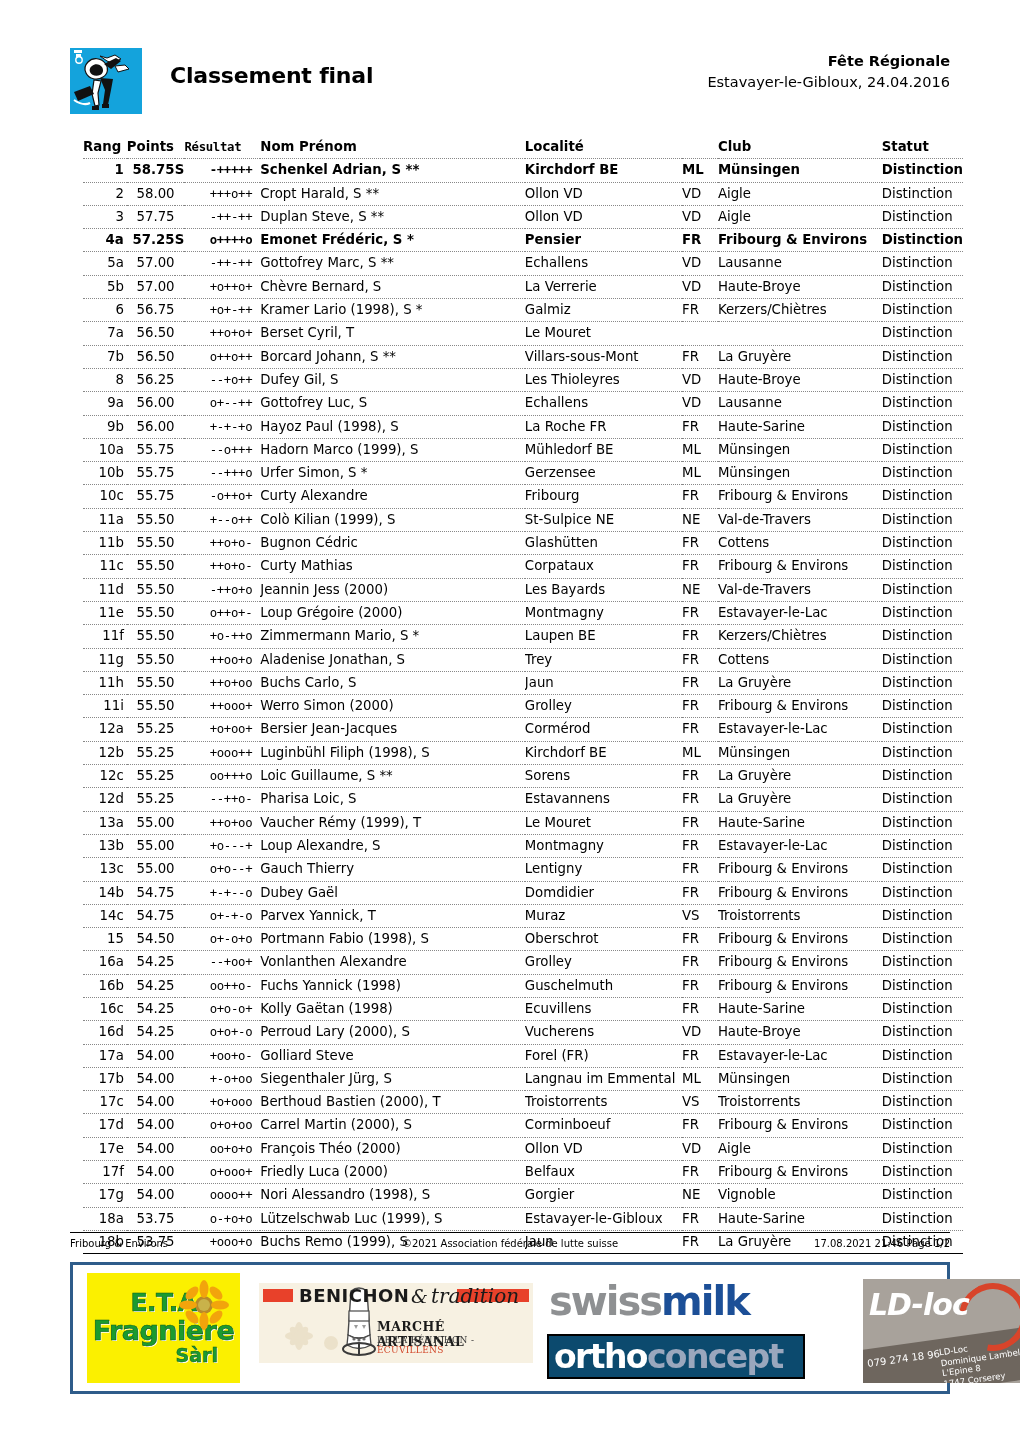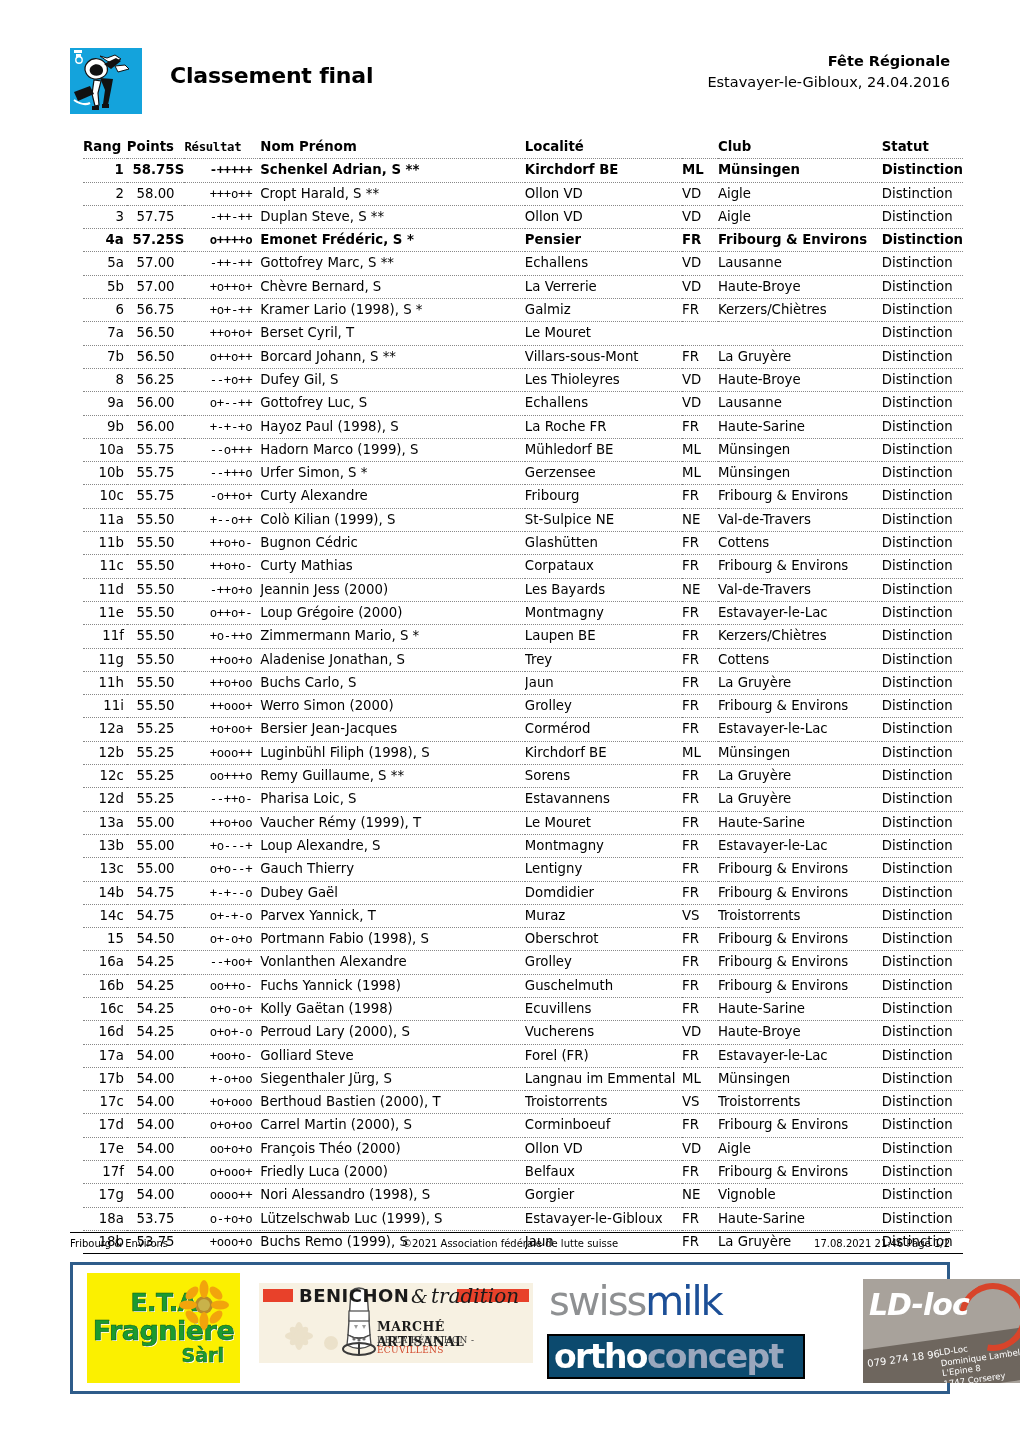--- a/index.html
+++ b/index.html
@@ -94,21 +94,21 @@
     display:flex;flex-direction:column;align-items:center;justify-content:center;
   }
   .eta-l1{font-size:25px;font-weight:bold;color:#1b9b2f;
     -webkit-text-stroke:0.6px #0b5c1c;letter-spacing:-0.5px;
     text-shadow:1px 1px 0 #ffffff;line-height:1.05;}
   .eta-l2{font-size:27px;font-weight:bold;color:#1b9b2f;
     -webkit-text-stroke:0.6px #0b5c1c;letter-spacing:-0.5px;
     text-shadow:1px 1px 0 #ffffff;line-height:1.05;}
   .eta-l3{font-size:19px;font-weight:bold;color:#1b9b2f;
     -webkit-text-stroke:0.5px #0b5c1c;text-shadow:1px 1px 0 #ffffff;
-    align-self:flex-end;margin-right:16px;line-height:1.1;}
+    align-self:flex-end;margin-right:22px;line-height:1.1;}
   .sunflower{position:absolute;right:8px;top:6px;width:56px;height:56px;}
 
   .sp-ben{
     position:absolute;left:186px;top:18px;width:274px;height:80px;
     background:#f7f1e2;
   }
   .ben-bar-l{position:absolute;left:4px;top:6px;width:30px;height:13px;background:#e8412a;}
   .ben-bar-r{position:absolute;right:4px;top:6px;width:72px;height:13px;background:#e8412a;}
   .ben-title{position:absolute;left:40px;top:2px;font-size:18px;font-weight:bold;
     font-family:"DejaVu Sans","Liberation Sans",sans-serif;letter-spacing:0.5px;color:#1a1a1a;}
@@ -120,21 +120,21 @@
     font-family:"DejaVu Serif","Liberation Serif",serif;letter-spacing:0.4px;color:#1a1a1a;}
   .ben-sub2{position:absolute;left:118px;top:52px;font-size:9px;
     font-family:"DejaVu Serif","Liberation Serif",serif;letter-spacing:0.3px;color:#3a3a3a;}
   .ben-sub2 em{color:#d2472a;font-style:normal;}
   .ben-bell{position:absolute;left:78px;top:2px;width:44px;height:78px;}
   .ben-edel{position:absolute;left:14px;top:30px;width:80px;height:46px;opacity:.28;}
 
   .sp-swiss{
     position:absolute;left:474px;top:14px;width:278px;height:104px;
   }
-  .sm-text{position:absolute;left:2px;top:2px;font-size:40px;font-weight:normal;
+  .sm-text{position:absolute;left:2px;top:2px;font-size:40px;font-weight:bold;
     letter-spacing:-2px;line-height:1;}
   .sm-text .a{color:#8e9092;}
   .sm-text .b{color:#1c4f97;}
   .oc-box{position:absolute;left:0;top:55px;width:258px;height:45px;
     background:#0c4a6e;border:2px solid #000;box-sizing:border-box;}
   .oc-text{position:absolute;left:5px;top:1px;font-size:33px;font-weight:bold;
     letter-spacing:-1.6px;line-height:40px;}
   .oc-text .w{color:#ffffff;}
   .oc-text .g{color:#9aa7bd;}
 
@@ -482,21 +482,21 @@
           <td class="c-loc">Kirchdorf BE</td>
           <td class="c-kt">ML</td>
           <td class="c-club">Münsingen</td>
           <td class="c-stat">Distinction</td>
         </tr>
         <tr>
           <td class="c-rang">12c</td>
           <td class="c-pts">55.25</td>
           <td class="c-s"></td>
           <td class="c-res">oo+++o</td>
-          <td class="c-nom">Remy Guillaume, S **</td>
+          <td class="c-nom">Loic Guillaume, S **</td>
           <td class="c-loc">Sorens</td>
           <td class="c-kt">FR</td>
           <td class="c-club">La Gruyère</td>
           <td class="c-stat">Distinction</td>
         </tr>
         <tr>
           <td class="c-rang">12d</td>
           <td class="c-pts">55.25</td>
           <td class="c-s"></td>
           <td class="c-res">--++o-</td>

